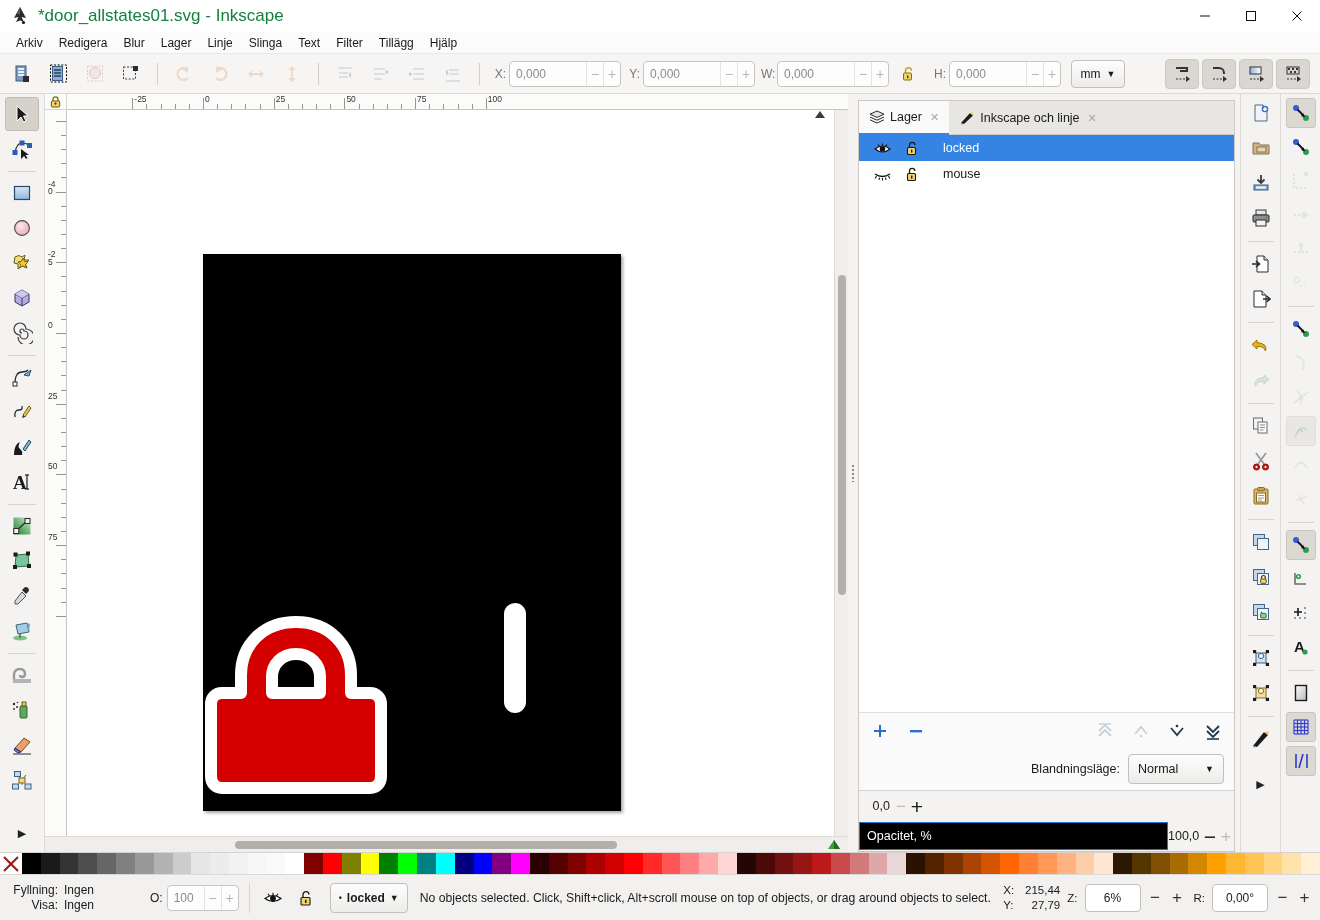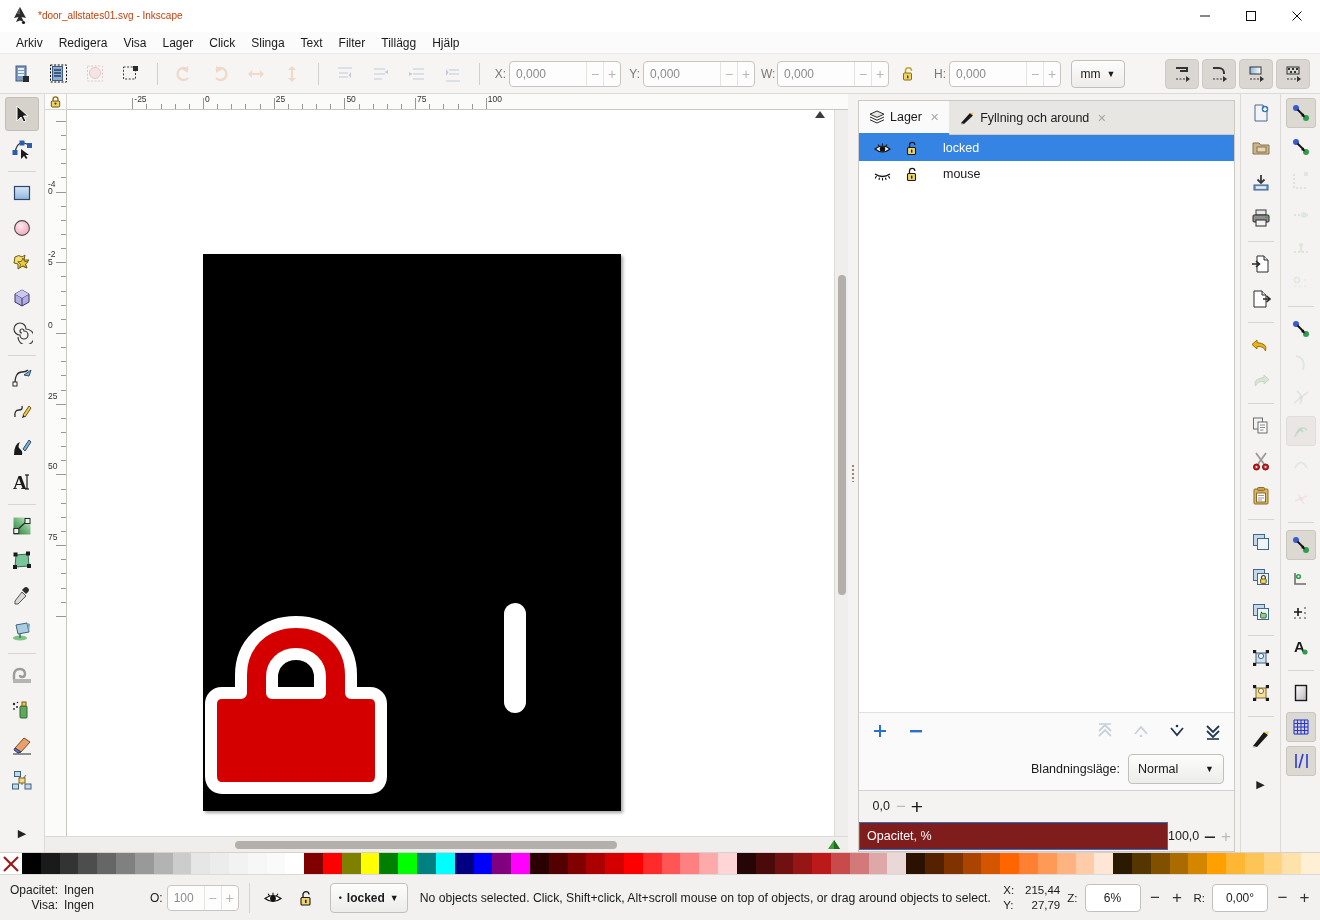--- a/index.html
+++ b/index.html
@@ -12,21 +12,21 @@
     -webkit-font-smoothing:antialiased;
   }
   .app { width:1320px; height:920px; display:flex; flex-direction:column; background:#fff; }
 
   
   .titlebar {
     height:32px; background:#ffffff; display:flex; align-items:center;
     border-bottom:1px solid #ffffff; flex:none; position:relative;
   }
   .title-ico { width:20px; height:20px; margin:0 8px 0 10px; flex:none; position:relative; }
-  .title-text { font-size:10px; color:#c2410c; }
+  .title-text { font-size:17px; color:#15803d; }
   .win-btns { position:absolute; right:0; top:0; height:32px; display:flex; }
   .win-btn { width:46px; height:32px; display:flex; align-items:center; justify-content:center;
              font-size:13px; color:#111; }
 
   
   .menubar {
     height:22px; background:#fbfbfb; display:flex; align-items:center;
     padding-left:8px; flex:none; border-bottom:1px solid #eceae8;
   }
   .menu-item { padding:2px 8px; font-size:12px; color:#1a1a1a; cursor:default; }
@@ -206,23 +206,23 @@
             <line x1="1.5" y1="1.5" x2="10.5" y2="10.5" stroke="#111" stroke-width="1"></line>
             <line x1="10.5" y1="1.5" x2="1.5" y2="10.5" stroke="#111" stroke-width="1"></line>
           </svg>
       </div>
     </div>
   </div>
 
   <div class="menubar">
     <div class="menu-item">Arkiv</div>
     <div class="menu-item">Redigera</div>
-    <div class="menu-item">Visa</div>
+    <div class="menu-item">Blur</div>
     <div class="menu-item">Lager</div>
-    <div class="menu-item">Click</div>
+    <div class="menu-item">Linje</div>
     <div class="menu-item">Slinga</div>
     <div class="menu-item">Text</div>
     <div class="menu-item">Filter</div>
     <div class="menu-item">Tillägg</div>
     <div class="menu-item">Hjälp</div>
   </div>
 
   <div class="toolbar">
     <div class="tb-btn">
       <svg width="20" height="20">
@@ -729,21 +729,21 @@
             <span class="x">✕</span>
           </div>
           <div class="tab">
             <span>
               <svg width="16" height="14">
                   <path d="M2 12 L11 2 L14 4.5 L5 13 Z" fill="#1a1a1a"></path>
                   <path d="M11 2 L14 4.5 L14 1.5 Z" fill="#f2c94c"></path>
                   <path d="M2 12 L5 13 L2.5 13.5 Z" fill="#888"></path>
                 </svg>
             </span>
-            <span>Fyllning och around</span>
+            <span>Inkscape och linje</span>
             <span class="x">✕</span>
           </div>
         </div>
 
         <div class="layer-list">
           <div class="layer-row sel">
             <span class="layer-eye">
               <svg width="19" height="15">
                   <path d="M2 8 Q9.5 2 17 8 Q9.5 14 2 8 Z" fill="#fff" stroke="#111" stroke-width="1.2"></path>
                   <circle cx="9.5" cy="8" r="2.8" fill="#111"></circle>
@@ -824,21 +824,21 @@
           </span>
         </div>
 
         <div class="slider-box">
           <div class="slider-row">
             <span class="slider-val">0,0</span>
             <span class="sbtn" style="color:#bdbab6">−</span>
             <span class="sbtn" style="font-size:21px">+</span>
           </div>
           <div class="slider-row">
-            <span class="slider-track" style="background:#7f1d1d; border-color:#2a6fc9">
+            <span class="slider-track" style="background:#000000; border-color:#2a6fc9">
               <span class="txt" style="color:#fff">Opacitet, %</span>
             </span>
             <span class="slider-val">100,0</span>
             <span class="sbtn" style="font-size:21px">−</span>
             <span class="sbtn" style="color:#bdbab6">+</span>
           </div>
         </div>
       </div>
     </div>
 
@@ -1226,21 +1226,21 @@
         <i style="background: rgb(255, 196, 85);"></i>
         <i style="background: rgb(255, 211, 128);"></i>
         <i style="background: rgb(255, 225, 170);"></i>
         <i style="background: rgb(255, 240, 213);"></i>
       </div>
   </div>
 
   <div class="statusbar">
     <div class="fillstroke">
       <div class="fs-line">
-        <span class="fs-lab">Opacitet:</span>
+        <span class="fs-lab">Fyllning:</span>
         <span class="fs-val">Ingen</span>
       </div>
       <div class="fs-line">
         <span class="fs-lab">Visa:</span>
         <span class="fs-val">Ingen</span>
       </div>
     </div>
 
     <div class="o-field">
       <span class="o-lab">O:</span>

